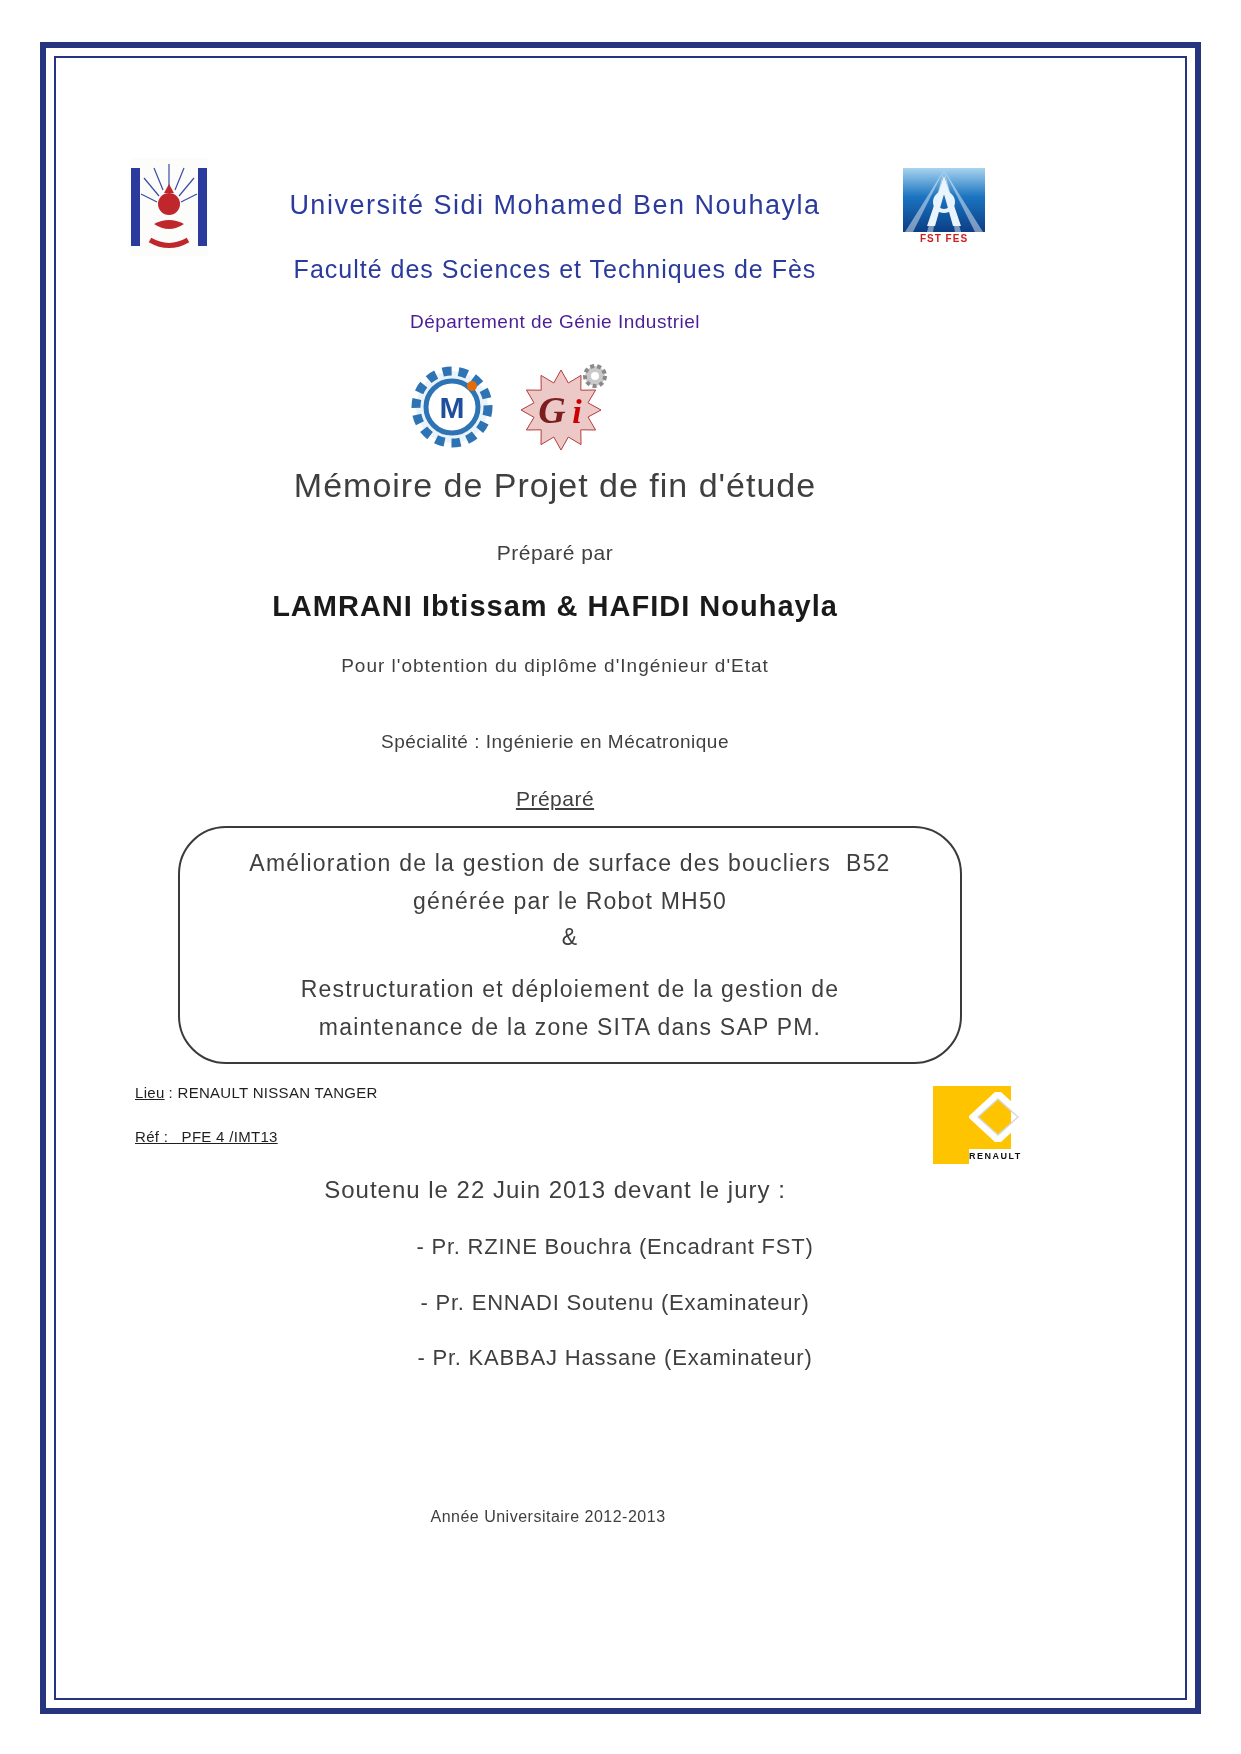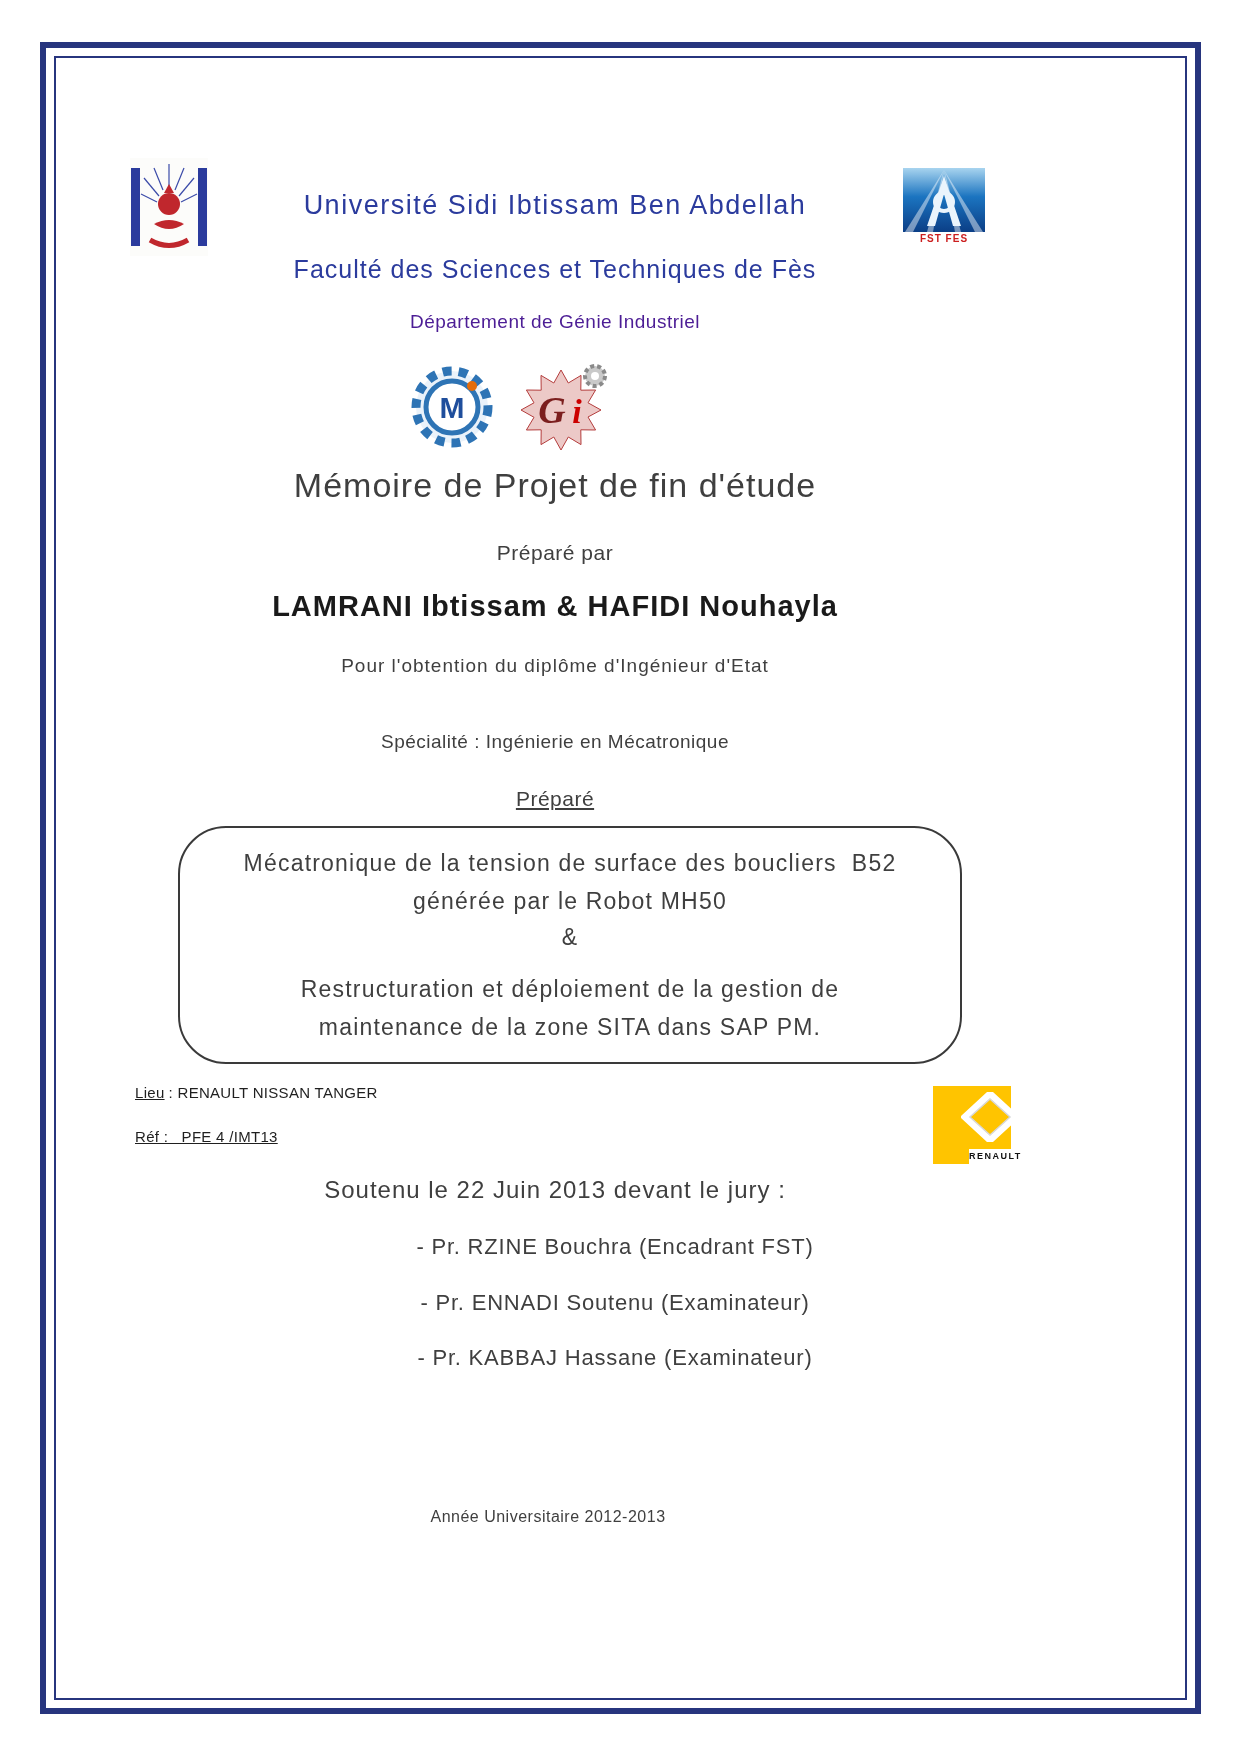--- a/index.html
+++ b/index.html
@@ -54,21 +54,21 @@
   .t-footer { top:1508px; left:48px; width:1000px; text-align:center; font-size:16px; letter-spacing:0.5px; }
 
   
   .univ-logo { left:130px; top:158px; width:78px; height:98px; }
   .fst-logo  { left:903px; top:168px; width:82px; height:78px; display:flex; flex-direction:column; }
   .fst-caption { background:#ffffff; width:100%; text-align:center; font-size:10px; font-weight:bold;
     color:#CC1F1F; letter-spacing:1px; line-height:14px; }
   .gearm-logo { left:408px; top:363px; width:88px; height:88px; }
   .gi-logo    { left:515px; top:360px; width:100px; height:94px; }
   .renault-logo { left:933px; top:1086px; width:78px; height:78px; background:#FFC400;
-    display:flex; flex-direction:column; align-items:center;padding-left:36px; }
+    display:flex; flex-direction:column; align-items:flex-start;padding-left:36px; }
   .renault-logo svg { margin-top:6px; }
   .renault-caption { margin-top:auto; background:#ffffff; width:100%; text-align:center;
     font-size:9px; font-weight:bold; letter-spacing:1.5px; color:#111; line-height:13px; padding:1px 0; }
 </style>
 </head>
 <body>
 
 <div class="page">
   <div class="frame-outer"></div>
   <div class="frame-inner"></div>
@@ -109,21 +109,21 @@
         <polygon points="41,2 30,64 24,64"></polygon>
         <polygon points="41,2 52,64 58,64"></polygon>
         <polygon points="41,2 72,64 80,64"></polygon>
       </g>
       <path d="M41 8 L58 58 L50 58 L41 26 L32 58 L24 58 Z" fill="#eaf4fc"></path>
       <circle cx="41" cy="34" r="9" fill="none" stroke="#eaf4fc" stroke-width="4"></circle>
     </svg>
     <span class="fst-caption">FST FES</span>
   </div>
 
-  <div class="abs col-main t-university">Université Sidi Ibtissam Ben Abdellah</div>
+  <div class="abs col-main t-university">Université Sidi Mohamed Ben Nouhayla</div>
   <div class="abs col-main t-faculty">Faculté des Sciences et Techniques de Fès</div>
   <div class="abs col-main t-department">Département de Génie Industriel</div>
 
   <div class="abs gearm-logo">
     <svg width="88" height="88" viewBox="0 0 88 88">
       <circle cx="44" cy="44" r="36" fill="#EAF2FA" stroke="#2E74B5" stroke-width="9" stroke-dasharray="9 7"></circle>
       <circle cx="44" cy="44" r="26" fill="#ffffff" stroke="#2E74B5" stroke-width="5"></circle>
       <text x="44" y="55" text-anchor="middle" font-size="30" font-weight="bold" fill="#1F4E9C">M</text>
       <circle cx="64" cy="23" r="5" fill="#E36C0A"></circle>
     </svg>
@@ -142,21 +142,21 @@
   <div class="abs col-main t-memoire">Mémoire de Projet de fin d'étude</div>
   <div class="abs col-main t-prepare">Préparé par</div>
   <div class="abs col-main t-authors">LAMRANI Ibtissam &amp; HAFIDI Nouhayla</div>
   <div class="abs col-main t-degree">Pour l'obtention du diplôme d'Ingénieur d'Etat</div>
   <div class="abs col-main t-specialty">Spécialité : Ingénierie en Mécatronique</div>
   <div class="abs col-main t-intitule">
     <span>Préparé</span>
   </div>
 
   <div class="abs subject-box">
-    <div class="box-line">Mécatronique de la tension de surface des boucliers  B52</div>
+    <div class="box-line">Amélioration de la gestion de surface des boucliers  B52</div>
     <div class="box-line">générée par le Robot MH50</div>
     <div class="box-amp">&amp;</div>
     <div class="box-line box-gap">Restructuration et déploiement de la gestion de</div>
     <div class="box-line">maintenance de la zone SITA dans SAP PM.</div>
   </div>
 
   <div class="abs lieu-line">
     <span class="u">Lieu</span><span class="rest">: RENAULT NISSAN TANGER</span>
   </div>
   <div class="abs ref-line">

